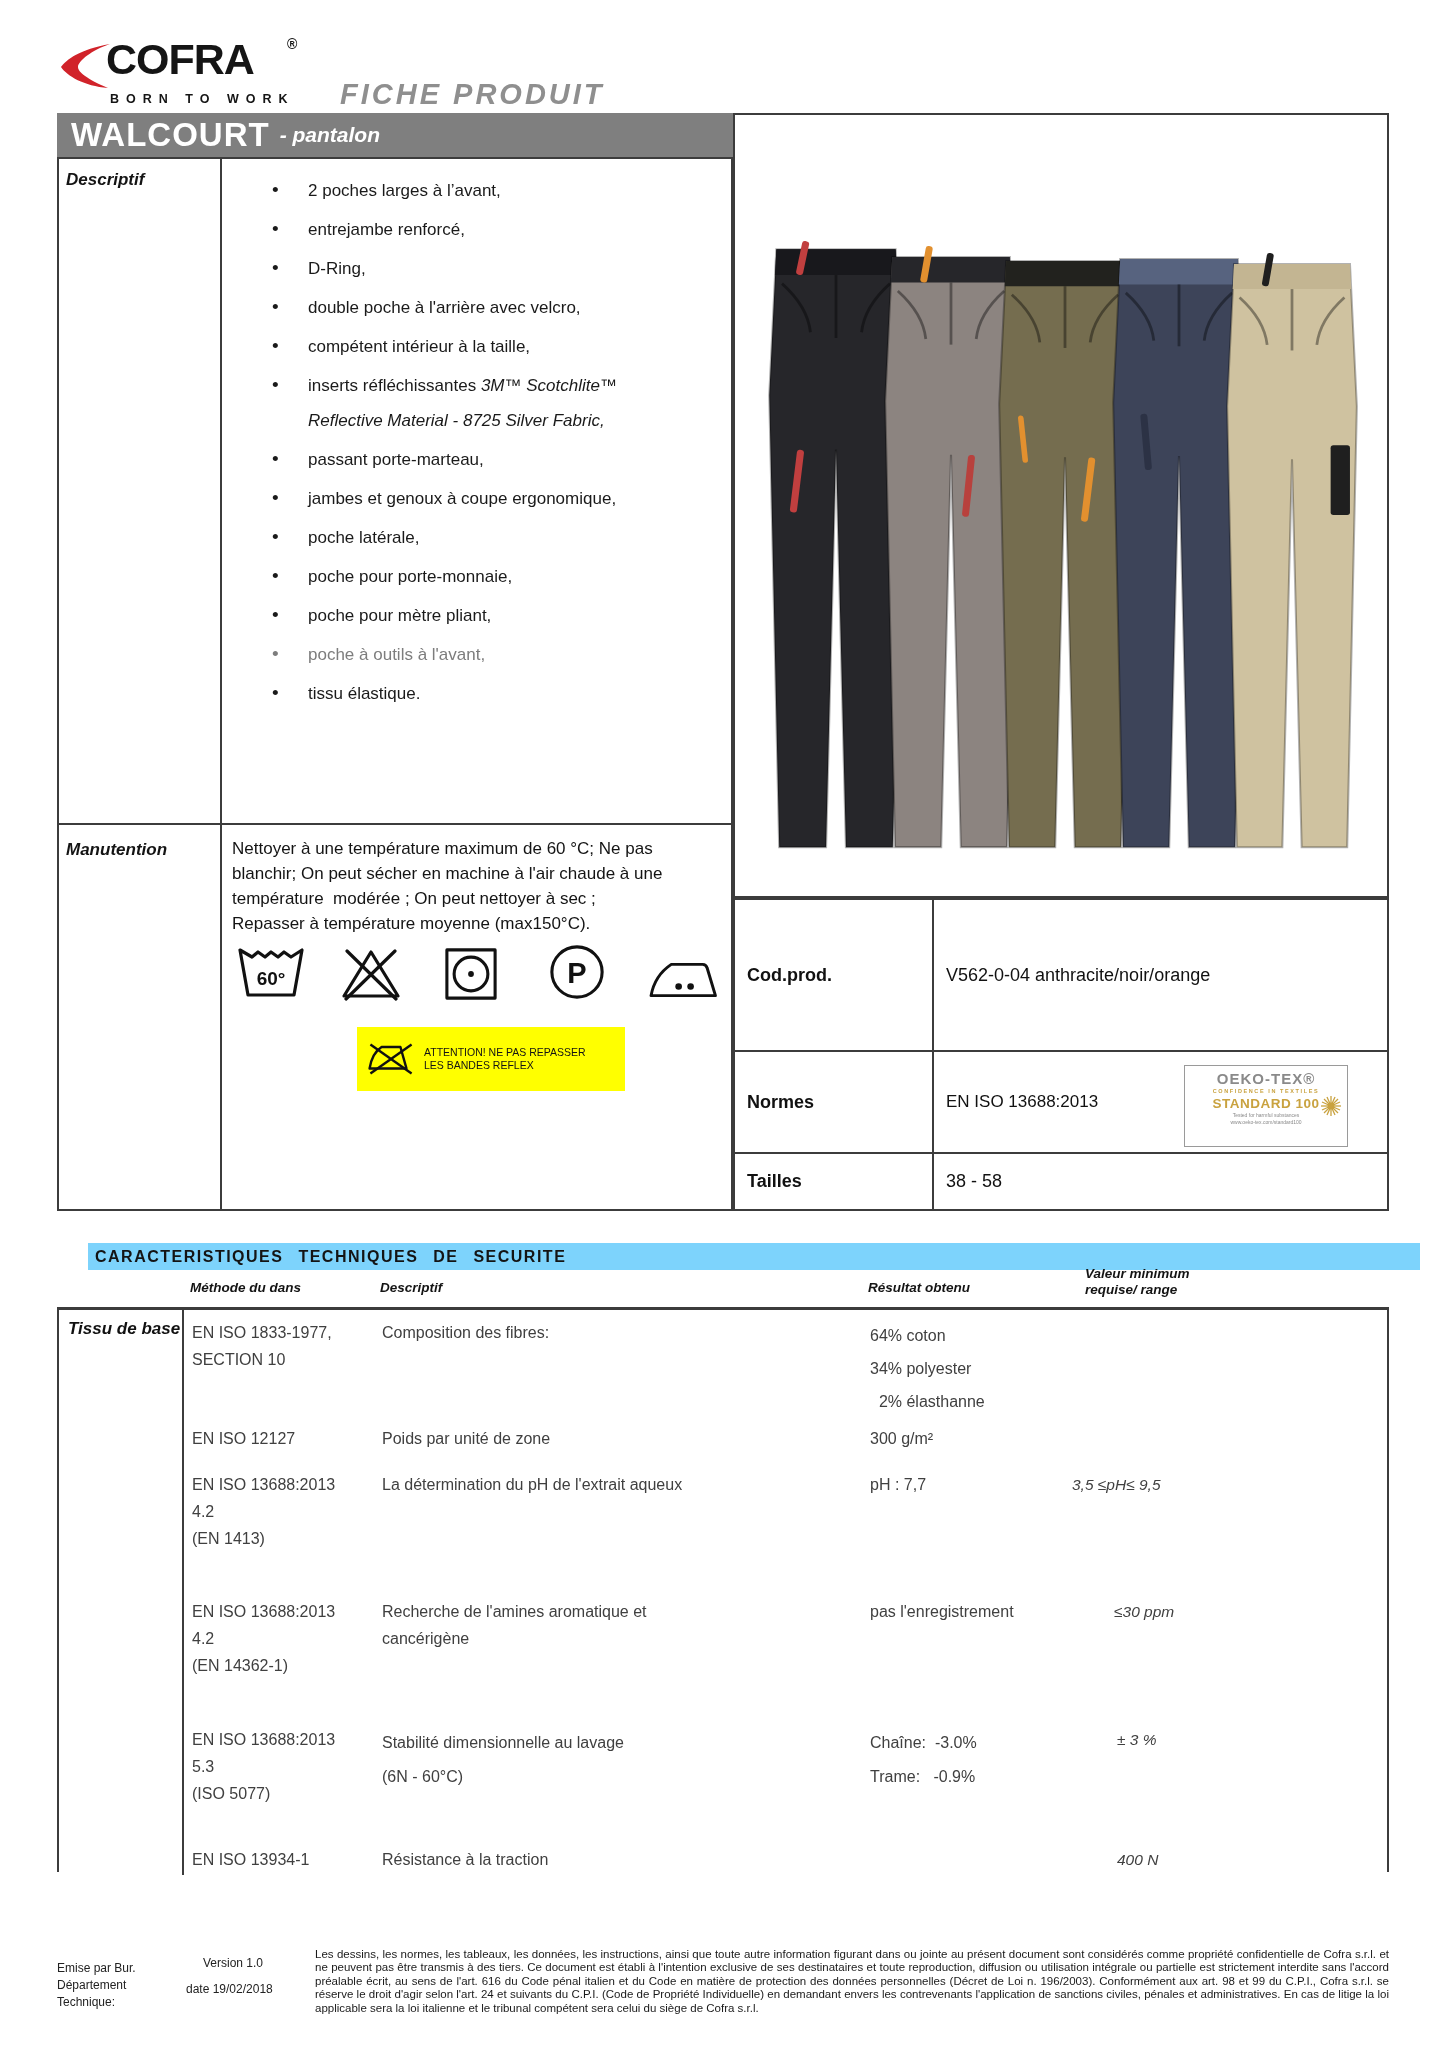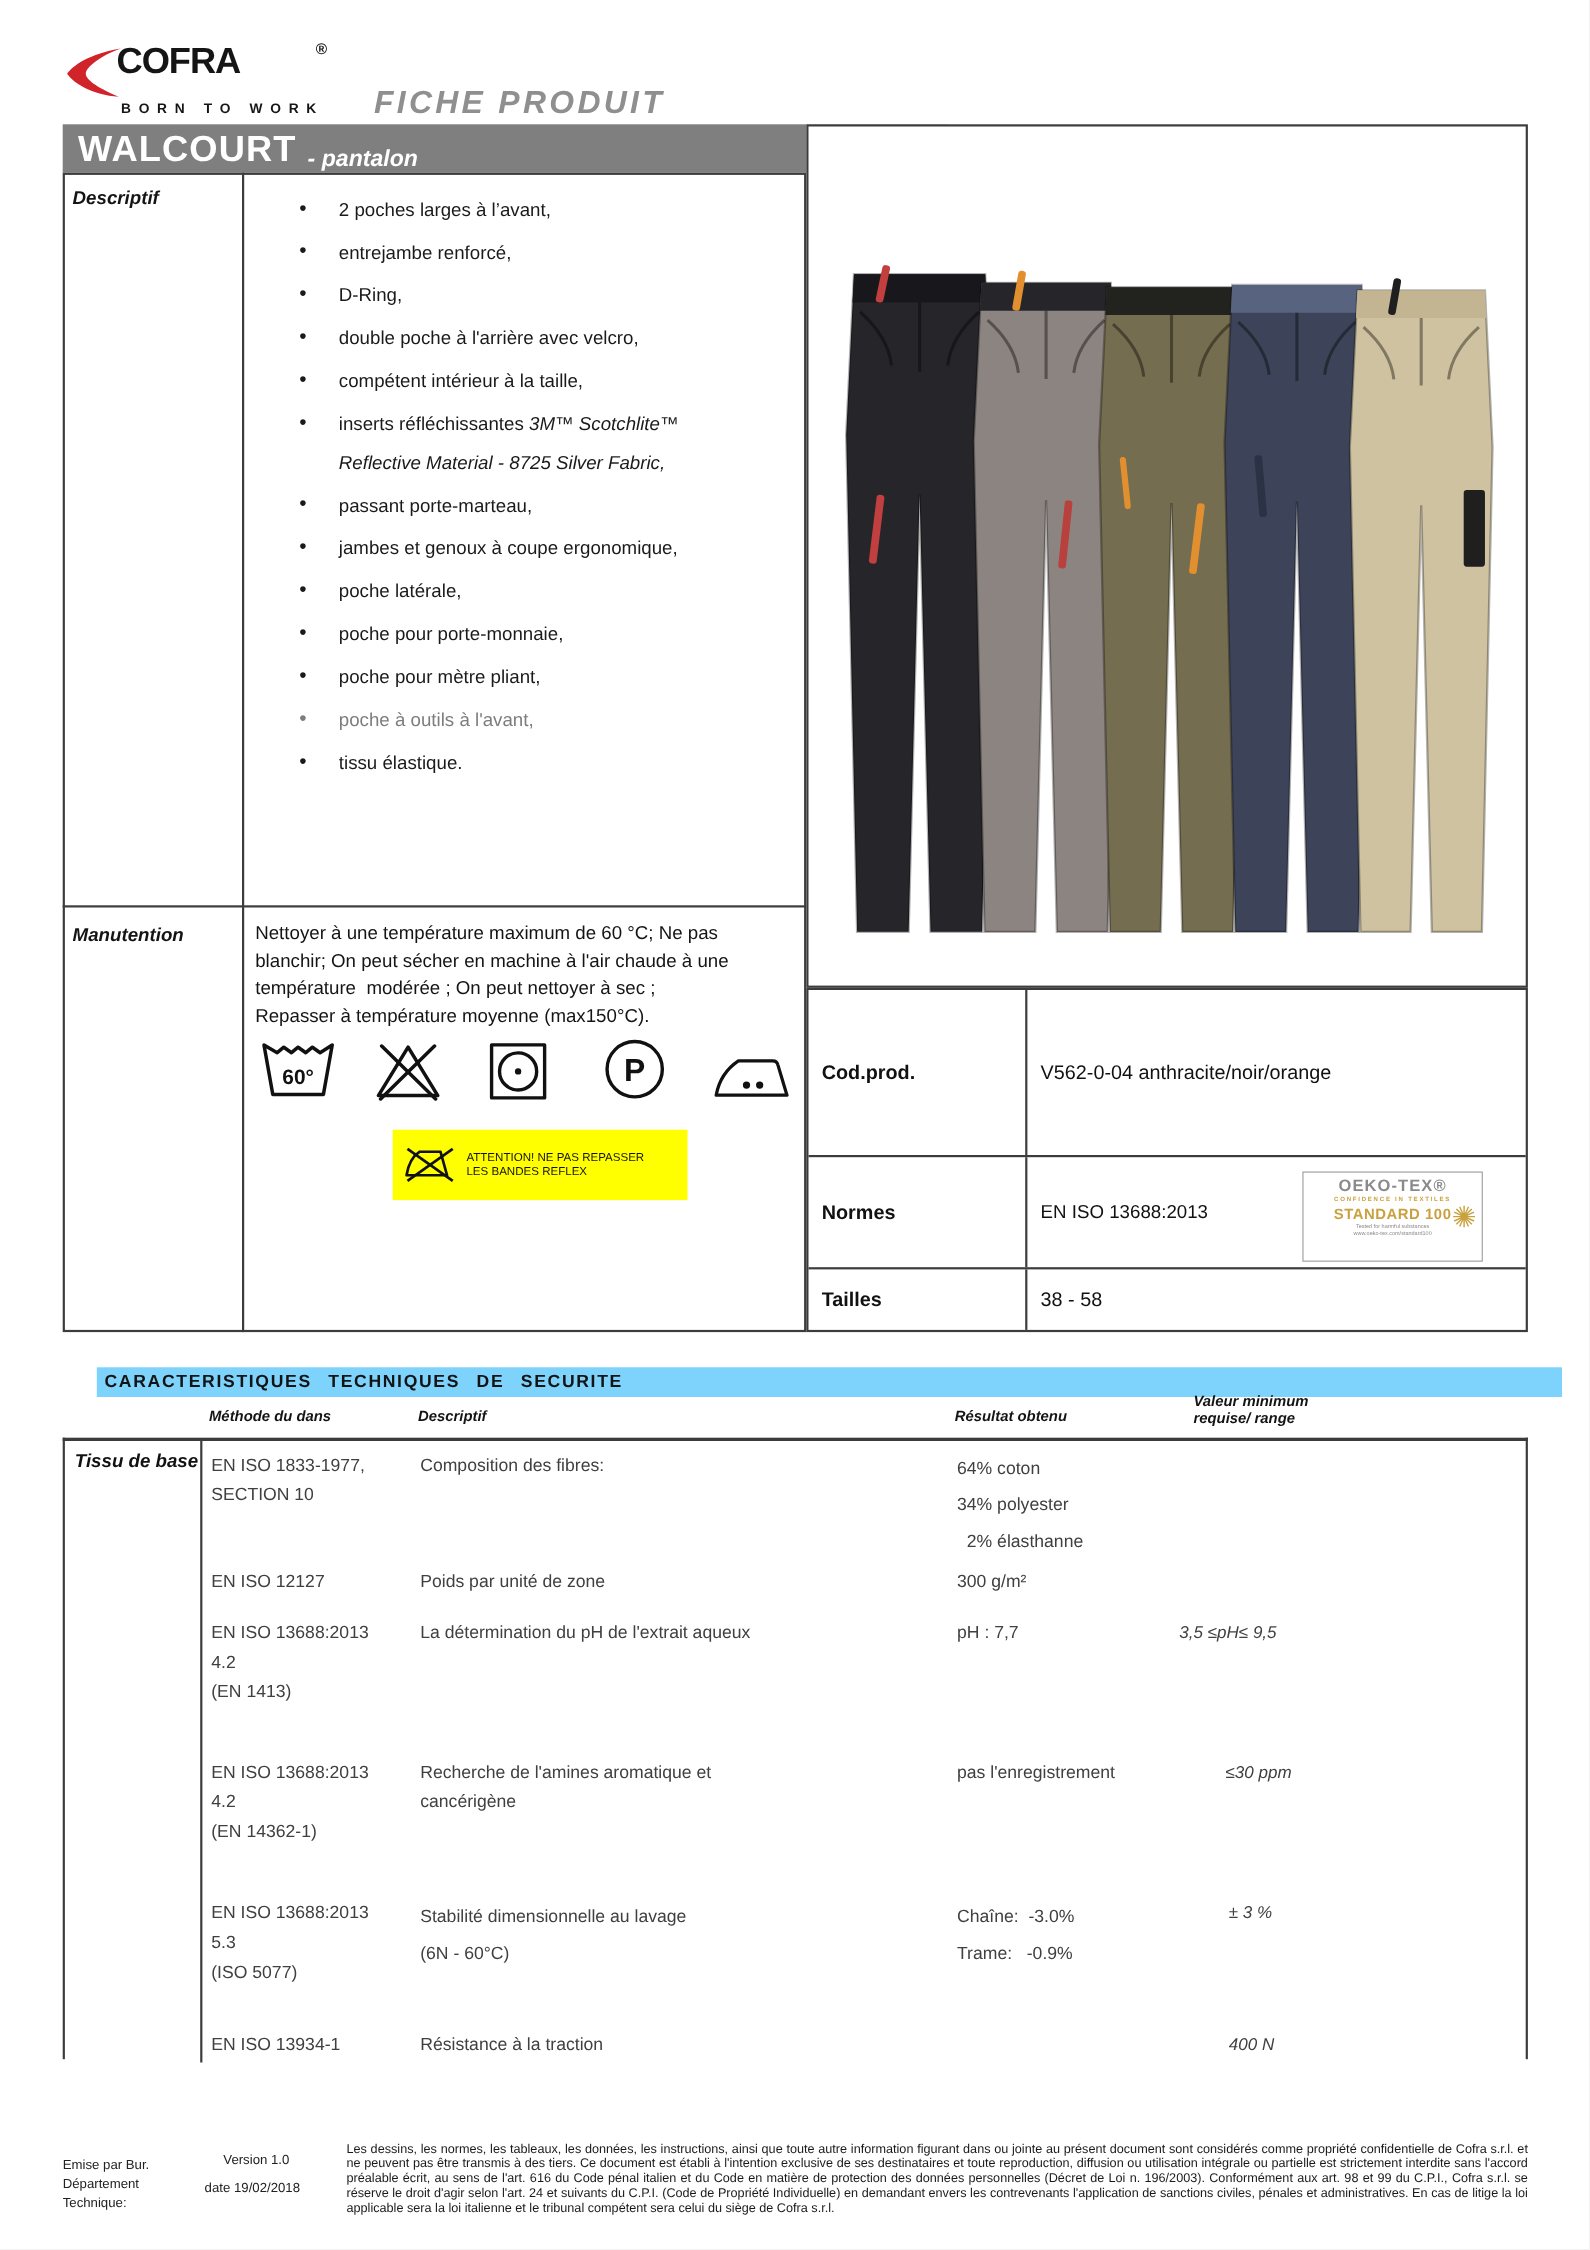--- a/index.html
+++ b/index.html
@@ -1,28 +1,28 @@
 <!DOCTYPE html>
 <html><head>
 <meta charset="utf-8">
 <style>
   html,body{margin:0;padding:0;background:#e8e8e8;}
   .page{position:relative;width:1445px;height:2045px;background:#ffffff;margin:0 auto;
         font-family:"Liberation Sans", sans-serif;color:#111;overflow:hidden;}
   .abs{position:absolute;}
 
   
-  .brand-text{position:absolute;left:106px;top:38px;font-size:33px;font-weight:900;letter-spacing:-1px;color:#151515;line-height:1;}
+  .brand-text{position:absolute;left:106px;top:38px;font-size:43px;font-weight:900;letter-spacing:-1px;color:#151515;line-height:1;}
   .brand-reg{position:absolute;left:287px;top:36px;font-size:14px;font-weight:bold;color:#151515;}
   .tagline{position:absolute;left:110px;top:92px;font-size:12.5px;font-weight:bold;letter-spacing:7px;color:#151515;}
   .doc-title{position:absolute;left:340px;top:78px;font-size:29px;font-weight:bold;font-style:italic;letter-spacing:3px;color:#8f8f8f;}
 
   
   .title-bar{position:absolute;left:57px;top:113px;width:804px;height:44px;background:#7f7f7f;
-             display:flex;align-items:flex-end;padding-left:14px;box-sizing:border-box;}
+             display:flex;align-items:center;padding-left:14px;box-sizing:border-box;}
   .title-name{font-size:33px;font-weight:900;color:#fff;letter-spacing:1px;line-height:44px;}
   .title-suffix{font-size:21px;font-weight:bold;font-style:italic;color:#fff;margin-left:10px;}
 
   
   .left-table{position:absolute;left:57px;top:157px;width:676px;height:1054px;border:2px solid #3c3c3c;box-sizing:border-box;}
   .lt-vline{position:absolute;left:220px;top:157px;height:1054px;border-left:2px solid #3c3c3c;}
   .lt-hline{position:absolute;left:57px;top:823px;width:676px;border-top:2px solid #3c3c3c;}
   .cell-label{font-size:17px;font-weight:bold;font-style:italic;color:#141414;}
 
   .bullets{position:absolute;left:308px;top:180px;width:400px;margin:0;padding:0;list-style:none;}

